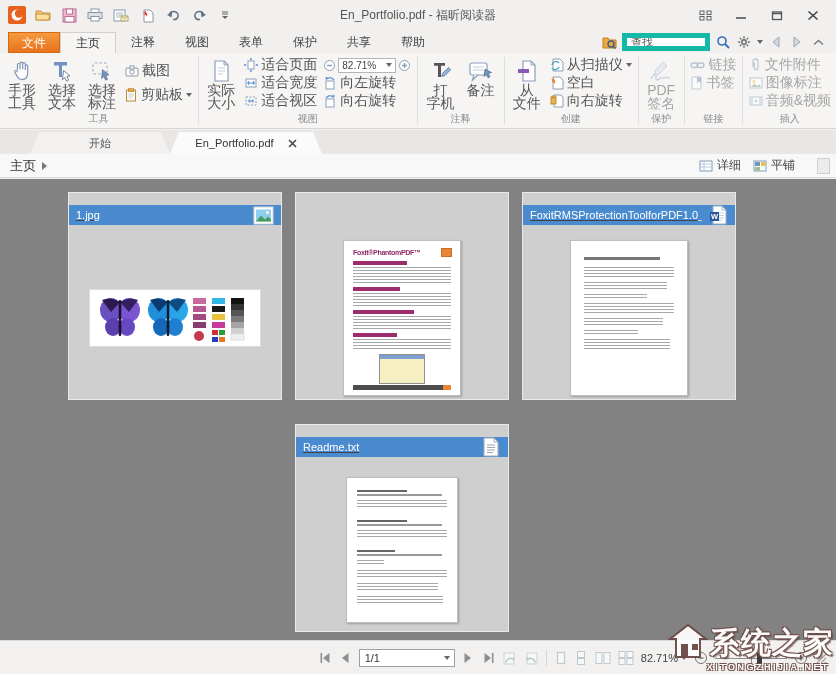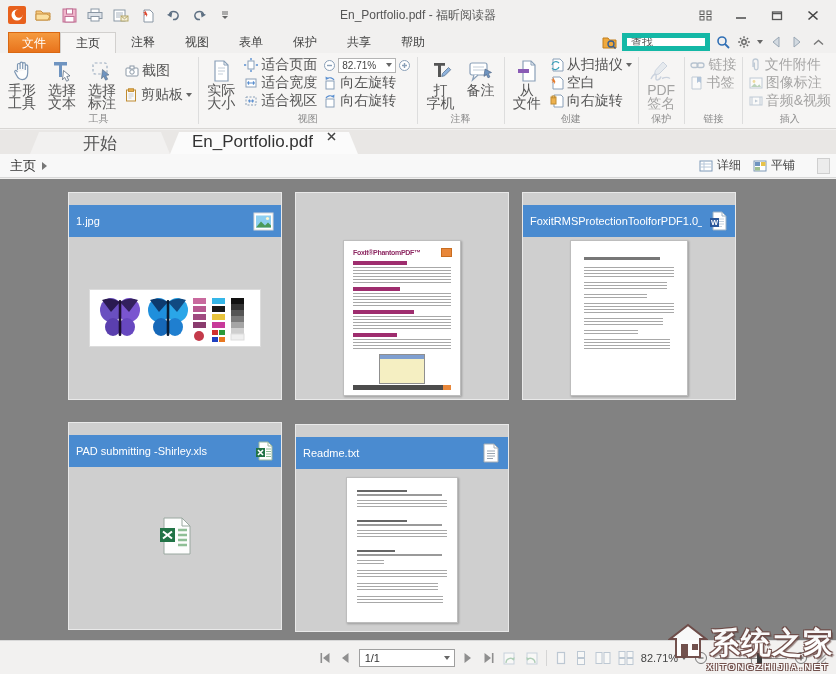--- a/index.html
+++ b/index.html
@@ -46,37 +46,37 @@
   .rsl { font-size:14px; color:#555; white-space:nowrap; }
   .dis { opacity:.5; }
   .zrow { display:flex; align-items:center; gap:2px; height:17px; }
   .zbox { width:58px; height:15px; border:1px solid #b5b5b5; background:#fff; display:flex; align-items:center; font-size:10px; color:#444; padding:0 3px; justify-content:space-between; }
   .glyph-abc { font-size:8px; font-weight:bold; color:#fff; background:#c9ae4e; padding:0 1px; line-height:10px; }
   .glyph-t { font-family:"Liberation Serif",serif; font-weight:bold; font-size:12px; color:#888; text-decoration:line-through; text-decoration-color:#d04040; }
   .glyph-u { font-family:"Liberation Serif",serif; font-weight:bold; font-size:12px; color:#6f94c0; border-bottom:2px solid #6f94c0; line-height:11px; }
 
   
   .doctabs { position:absolute; top:130px; left:0; right:0; height:24px; background:#e9e7e5; display:flex; align-items:flex-end; padding-left:30px; }
-  .dtab { height:22px; display:flex; justify-content:center; font-size:17px; color:#555;
+  .dtab { height:22px; display:flex; align-items:center; justify-content:center; font-size:11px; color:#555;
     clip-path:polygon(9px 0, calc(100% - 9px) 0, 100% 100%, 0 100%); padding:0 22px; background:#f2f1f0; filter:drop-shadow(0 0 1px #b0b0b0); }
   .dtab.active { background:#fbfbfb; color:#333; }
   .tclose { margin-left:14px; display:flex; }
 
   
   .pathbar { position:absolute; top:154px; left:0; right:0; height:24px; background:#f8f8f8; border-bottom:1px solid #d9d9d9; display:flex; align-items:center; padding:0 6px 0 10px; }
   .crumb { font-size:13px; color:#333; display:flex; align-items:center; gap:6px; }
   .crumb-caret { width:0; height:0; border-top:4px solid transparent; border-bottom:4px solid transparent; border-left:5px solid #777; }
   .viewmodes { margin-left:auto; display:flex; align-items:center; gap:12px; }
   .vmode { display:flex; align-items:center; gap:4px; font-size:12px; color:#444; }
   .scrollbtn { width:13px; height:16px; background:#ececec; border:1px solid #cfcfcf; margin-left:10px; }
 
   
   .content { position:absolute; top:179px; left:0; right:0; bottom:34px; background:#828282; }
   .tile { position:absolute; width:214px; height:208px; background:#cfcfcf; border:1px solid #e9e9e9; padding-top:12px; }
-  .thead { height:32px; background:#4a8bd0; display:flex; align-items:center; padding:0 7px; gap:6px; }
+  .thead { height:20px; background:#4a8bd0; display:flex; align-items:center; padding:0 7px; gap:6px;text-decoration:underline; }
   .tname { flex:1; color:#fff; font-size:11px; white-space:nowrap; overflow:hidden; }
   .tbody { position:absolute; left:1px; right:1px; top:45px; bottom:1px; display:flex; align-items:center; justify-content:center; }
   .page { background:#fff; border:1px solid #bdbdbd; box-shadow:1px 1px 2px rgba(0,0,0,.25); position:relative; overflow:hidden; }
   .pg-pdf { width:118px; height:156px; padding:8px 9px; }
   .pdf-corner { position:absolute; top:7px; right:8px; width:11px; height:9px; background:#e8873a; border:1px solid #c96d20; }
   .pdf-title { font-size:7px; font-weight:bold; color:#8e2a63; margin-bottom:5px; letter-spacing:-.3px; }
   .pdf-h { height:4px; background:#9e2d6e; margin:4px 0 2px; }
   .tlines { background:repeating-linear-gradient(#a8a8a8 0 1px, transparent 1px 3px); }
   .pdf-shot { width:46px; height:30px; border:1px solid #8f8f8f; margin:5px auto 0; background:#f5efc2; position:relative; }
   .pdf-shot::before { content:""; position:absolute; top:0; left:0; right:0; height:4px; background:#7f9fd0; }
@@ -713,43 +713,20 @@
         <div class="tlines" style="height:7px;margin-bottom:5px;width:92%"></div>
         <div class="tlines" style="height:4px;margin-bottom:5px;width:70%"></div>
         <div class="tlines" style="height:10px;margin-bottom:5px"></div>
         <div class="tlines" style="height:7px;margin-bottom:5px;width:88%"></div>
         <div class="tlines" style="height:4px;margin-bottom:5px;width:60%"></div>
         <div class="tlines" style="height:10px;width:95%"></div>
       </div>
     </div>
   </div>
 
-  <div class="tile" style="left:68px;top:243px">
-    <div class="thead">
-      <span class="tname">PAD submitting -Shirley.xls</span>
-      <span>
-        <svg width="20" height="20" viewBox="0 0 20 20">
-            <path d="M5 1h9l4 4v14H5z" fill="#fff" stroke="#9ab89f"></path>
-            <path d="M14 1v4h4" fill="none" stroke="#9ab89f"></path>
-            <path d="M12 8h5M12 10.5h5M12 13h5M12 15.5h5" stroke="#8fbf96"></path>
-            <rect x="2" y="7" width="9" height="9" fill="#217346"></rect>
-            <path d="M4 9l5 5M9 9l-5 5" stroke="#fff" stroke-width="1.6"></path>
-          </svg>
-      </span>
-    </div>
-    <div class="tbody excel-center">
-      <svg width="34" height="40" viewBox="0 0 34 40">
-          <path d="M6 2h18l8 8v28H6z" fill="#fdfdfd" stroke="#9aa8a0"></path>
-          <path d="M24 2v8h8" fill="none" stroke="#9aa8a0"></path>
-          <path d="M20 14h9M20 19h9M20 24h9M20 29h9" stroke="#8fbf96" stroke-width="2.5"></path>
-          <rect x="2" y="12" width="15" height="14" fill="#217346"></rect>
-          <path d="M5 15.5l9 7M14 15.5l-9 7" stroke="#fff" stroke-width="2"></path>
-        </svg>
-    </div>
-  </div>
 
   <div class="tile" style="left:295px;top:245px">
     <div class="thead">
       <span class="tname">Readme.txt</span>
       <span>
         <svg width="20" height="20" viewBox="0 0 20 20">
             <path d="M3 1h10l4 4v14H3z" fill="#fff" stroke="#a5adb5"></path>
             <path d="M13 1v4h4" fill="none" stroke="#a5adb5"></path>
             <path d="M6 8h8M6 10.5h8M6 13h8M6 15.5h6" stroke="#9aa5b0"></path>
           </svg>

